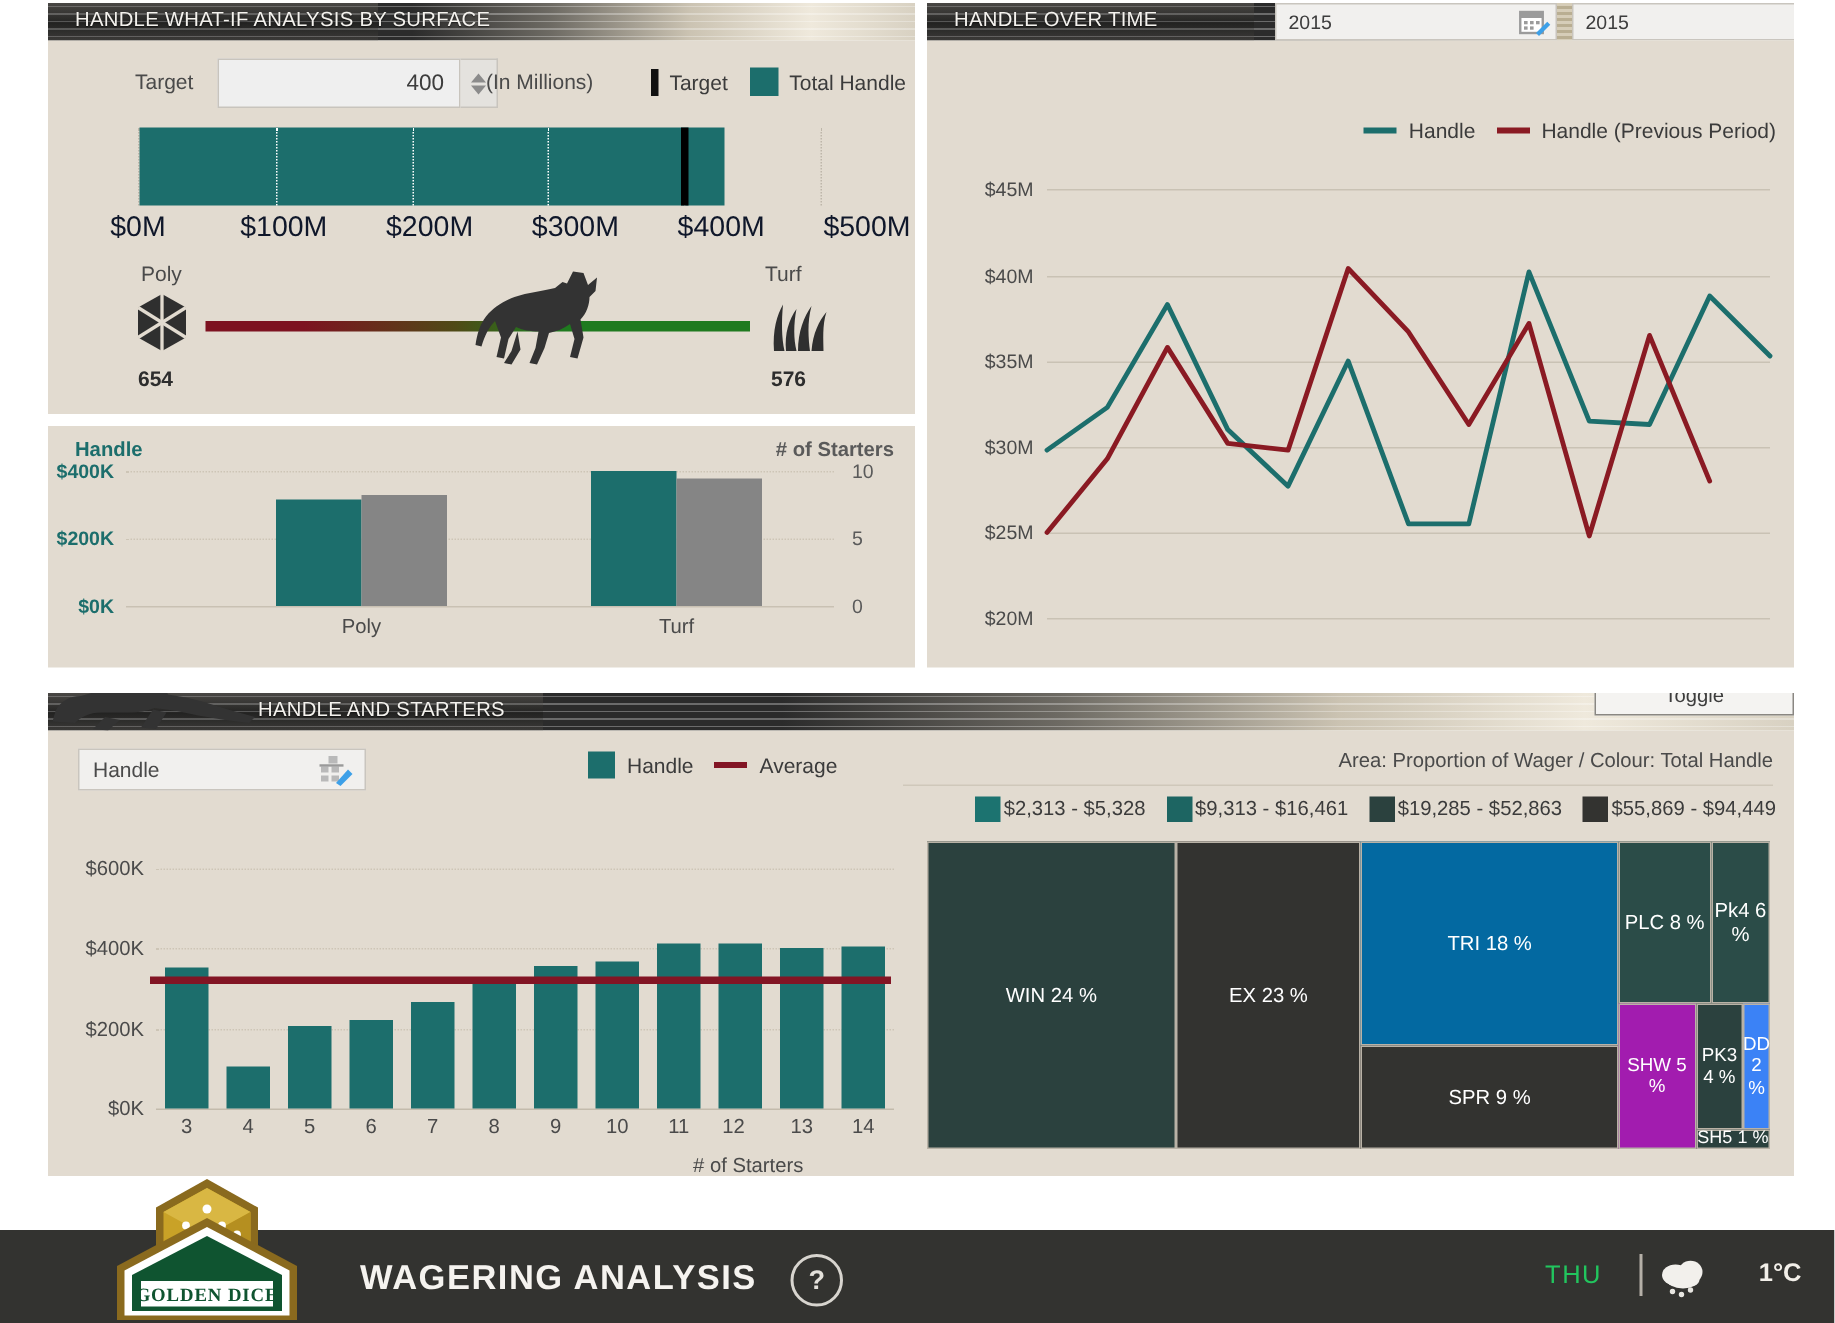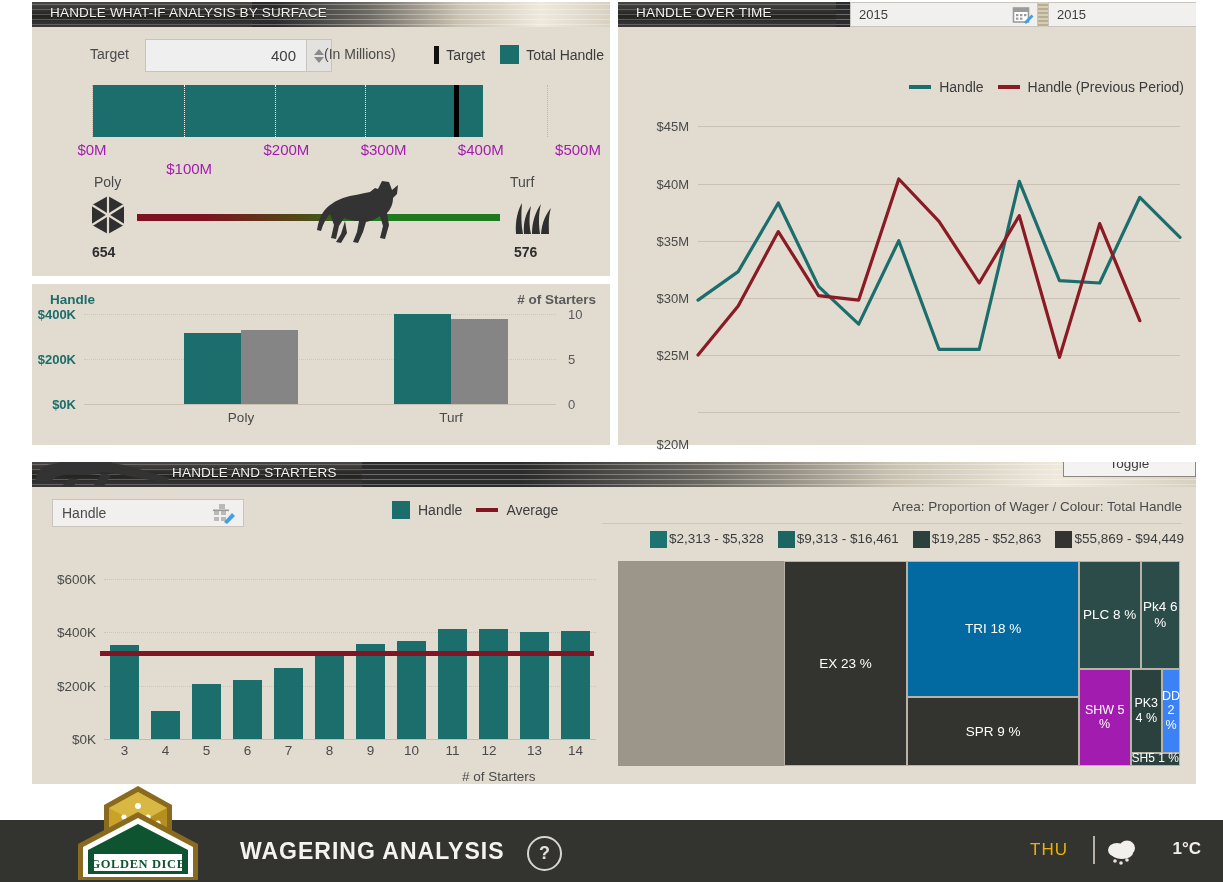--- a/index.html
+++ b/index.html
@@ -63,21 +63,21 @@
   .lg1{position:absolute;right:6px;top:6px;display:flex;align-items:center;gap:7px;font-size:14px;color:#3b3b3b;}
   .lg1 .swatch-line{width:5px;height:18px;background:#111;display:inline-block;}
   .lg1 .swatch-box{width:19px;height:19px;background:#1c6e6c;display:inline-block;}
 
   .bullet-wrap{position:absolute;left:30px;top:58px;width:518px;height:52px;}
   .bullet-track{position:absolute;left:30px;top:0;right:32px;height:52px;border-left:1px dotted #bdb6a9;border-right:1px dotted #bdb6a9;}
   .bullet-fill{position:absolute;left:0;top:0;height:52px;background:#1c6e6c;}
   .bullet-tick{position:absolute;top:0;height:52px;width:1px;border-left:1px dotted #ffffff;}
   .bullet-target{position:absolute;top:0;height:52px;width:5px;background:#000;}
   .bullet-axis{position:absolute;left:0;top:114px;width:578px;height:18px;}
-  .bullet-axis span{position:absolute;font-size:15px;color:#a21caf;transform:translateX(-50%);text-align:center;}
+  .bullet-axis span{position:absolute;font-size:19px;color:#0f172a;transform:translateX(-50%);text-align:center;}
 
   .surf{position:absolute;left:0;top:135px;width:578px;height:110px;}
   .surf-lbl{position:absolute;font-size:14px;color:#4a4a4a;}
   .surf-val{position:absolute;font-size:14px;font-weight:bold;color:#2d2d2d;}
   .surf-bar{position:absolute;left:105px;top:52px;width:363px;height:7px;
     background:linear-gradient(to right,#7d1220 0%,#7d1220 18%,#4f4a16 46%,#1f7a1f 62%,#1f7a1f 100%);}
   .horse-icon{position:absolute;left:280px;top:14px;width:92px;height:70px;}
   .poly-icon{position:absolute;left:55px;top:32px;width:42px;height:42px;}
   .turf-icon{position:absolute;left:478px;top:32px;width:46px;height:42px;}
 
@@ -144,21 +144,21 @@
   .tile{position:absolute;box-sizing:border-box;border:1px solid #b9b2a6;
     display:flex;align-items:center;justify-content:center;
     color:#ffffff;font-size:13.5px;text-align:center;line-height:1.15;}
 
   
   #footer{position:absolute;left:0;bottom:0;width:1223px;height:62px;background:#333330;}
   .brand{position:absolute;left:68px;bottom:-2px;width:140px;height:100px;}
   .ftitle{position:absolute;left:240px;top:18px;font-size:23px;font-weight:bold;letter-spacing:1px;color:#f5f3ef;}
   .qmark{position:absolute;left:527px;top:16px;width:31px;height:31px;border:2px solid #d8d5cf;border-radius:50%;
     display:flex;align-items:center;justify-content:center;font-size:18px;font-weight:bold;color:#e4e1db;}
-  .fday{position:absolute;right:155px;top:20px;font-size:17px;color:#eab308;letter-spacing:1px;}
+  .fday{position:absolute;right:155px;top:20px;font-size:17px;color:#22c55e;letter-spacing:1px;}
   .fsep{position:absolute;right:128px;top:16px;width:2px;height:28px;background:#b5b0a7;}
   .ftemp{position:absolute;right:22px;top:19px;font-size:17px;font-weight:bold;color:#f2efe9;}
   .fwx{position:absolute;right:84px;top:16px;width:34px;height:30px;}
 </style>
 </head>
 <body>
 
 <div id="panel-whatif">
   <div class="hdr">
     <div class="hdr-dark"></div>
@@ -190,21 +190,21 @@
         <div class="bullet-fill" id="bulletFill" style="width: 86%;"></div>
         <div class="bullet-tick" style="left:20%"></div>
         <div class="bullet-tick" style="left:40%"></div>
         <div class="bullet-tick" style="left:60%"></div>
         <div class="bullet-tick" style="left:80%"></div>
         <div class="bullet-target" id="bulletTarget" style="left: calc(80% - 2px);"></div>
       </div>
     </div>
     <div class="bullet-axis" id="bulletAxis">
         <span style="left: 60px;">$0M</span>
-        <span style="left: 157.2px; margin-top: 19px;">$100M</span>
+        <span style="left: 157.2px;">$100M</span>
         <span style="left: 254.4px;">$200M</span>
         <span style="left: 351.6px;">$300M</span>
         <span style="left: 448.8px;">$400M</span>
         <span style="left: 546px;">$500M</span>
       </div>
 
     <div class="surf">
       <div class="surf-lbl" style="left:62px;top:12px">Poly</div>
       <div class="surf-lbl" style="left:478px;top:12px">Turf</div>
       <div class="surf-val" style="left:60px;top:82px">654</div>
@@ -295,21 +295,21 @@
   </div>
   <div class="body">
     <div class="lg2">
       <span class="ln" style="background:#1c6e6c"></span>
       <span>Handle</span>
       <span class="ln" style="background:#8a1a23;margin-left:6px"></span>
       <span>Handle (Previous Period)</span>
     </div>
     <div class="lt-plot" id="ltPlot">
         <div class="lt-grid" style="top: 297.143px;"></div>
-        <div class="lt-ylab" style="top: 297.143px; margin-top: 32px;">$20M</div>
+        <div class="lt-ylab" style="top: 297.143px;">$20M</div>
         <div class="lt-grid" style="top: 240px;"></div>
         <div class="lt-ylab" style="top: 240px;">$25M</div>
         <div class="lt-grid" style="top: 182.857px;"></div>
         <div class="lt-ylab" style="top: 182.857px;">$30M</div>
         <div class="lt-grid" style="top: 125.714px;"></div>
         <div class="lt-ylab" style="top: 125.714px;">$35M</div>
         <div class="lt-grid" style="top: 68.5714px;"></div>
         <div class="lt-ylab" style="top: 68.5714px;">$40M</div>
         <div class="lt-grid" style="top: 11.4286px;"></div>
         <div class="lt-ylab" style="top: 11.4286px;">$45M</div>
@@ -412,20 +412,21 @@
         <span class="item">
           <span class="sw" style="background: rgb(43, 65, 62);"></span>
           <span>$19,285 - $52,863</span>
         </span>
         <span class="item">
           <span class="sw" style="background: rgb(51, 51, 48);"></span>
           <span>$55,869 - $94,449</span>
         </span>
       </div>
     <div class="treemap" id="treemap">
+        <div class="tile" style="left: 0%; top: 0%; width: 29.5%; height: 100%; background: rgb(43, 65, 62);">WIN 24 %</div>
         <div class="tile" style="left: 29.5%; top: 0%; width: 22%; height: 100%; background: rgb(51, 51, 48);">EX 23 %</div>
         <div class="tile" style="left: 51.5%; top: 0%; width: 30.5%; height: 66.5%; background: #0369a1;">TRI 18 %</div>
         <div class="tile" style="left: 51.5%; top: 66.5%; width: 30.5%; height: 33.5%; background: rgb(51, 51, 48);">SPR 9 %</div>
         <div class="tile" style="left: 82%; top: 0%; width: 11%; height: 52.5%; background: rgb(43, 76, 72);">PLC 8 %</div>
         <div class="tile" style="left: 93%; top: 0%; width: 7%; height: 52.5%; background: rgb(43, 76, 72);">Pk4 6 %</div>
         <div class="tile" style="left: 82%; top: 52.5%; width: 9.2%; height: 47.5%; background: #a21caf; font-size: 12.5px;">SHW 5 %</div>
         <div class="tile" style="left: 91.2%; top: 52.5%; width: 5.6%; height: 41%; background: rgb(43, 65, 62); font-size: 12.5px;">PK3 4 %</div>
         <div class="tile" style="left: 96.8%; top: 52.5%; width: 3.2%; height: 41%; background: #3b82f6; font-size: 12.5px;">DD 2 %</div>
         <div class="tile" style="left: 91.2%; top: 93.5%; width: 8.8%; height: 6.5%; background: rgb(43, 65, 62); font-size: 12px;">SH5 1 %</div>
       </div>

